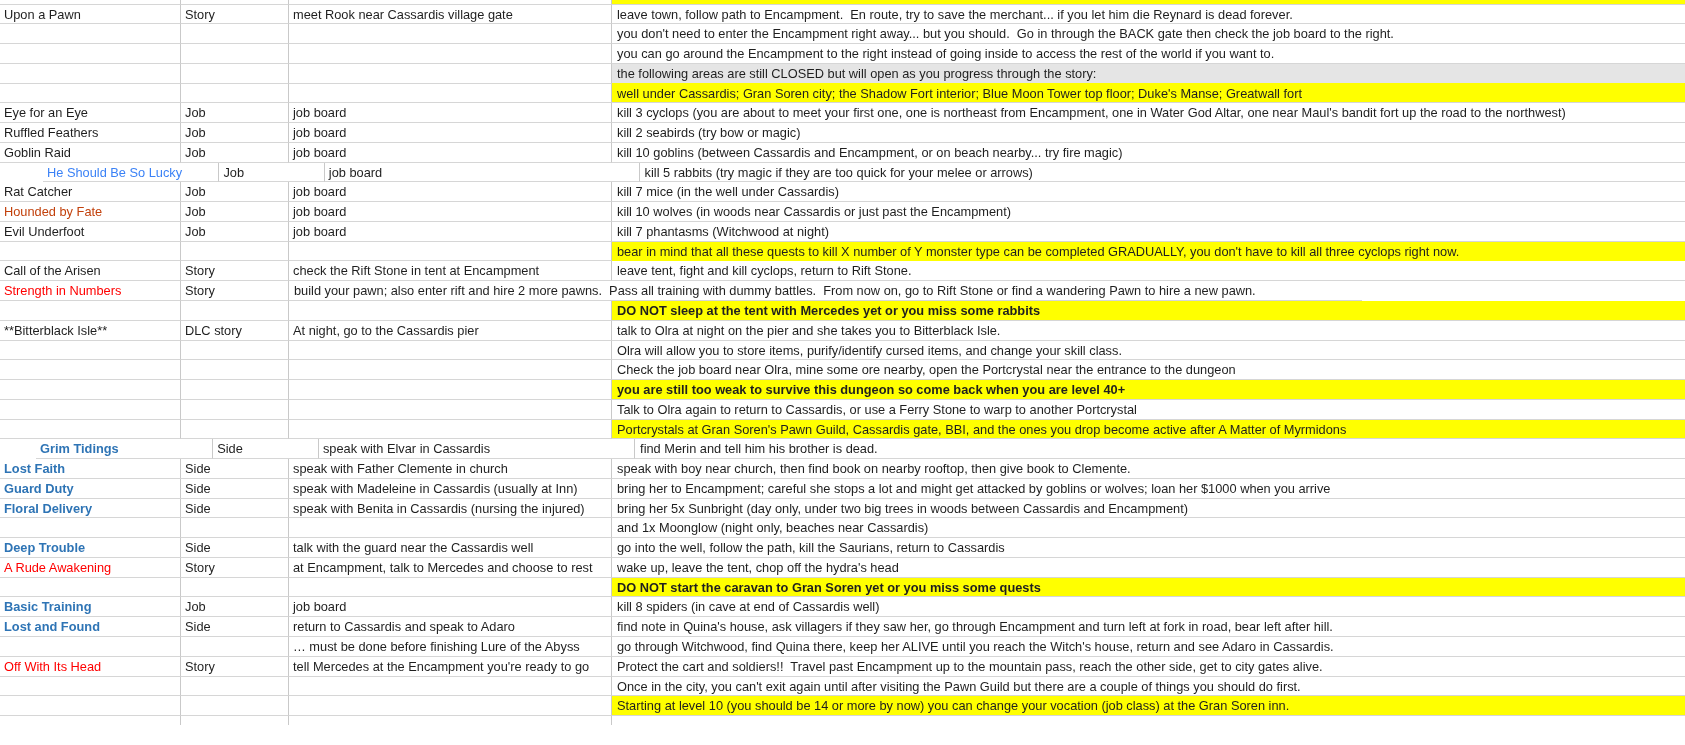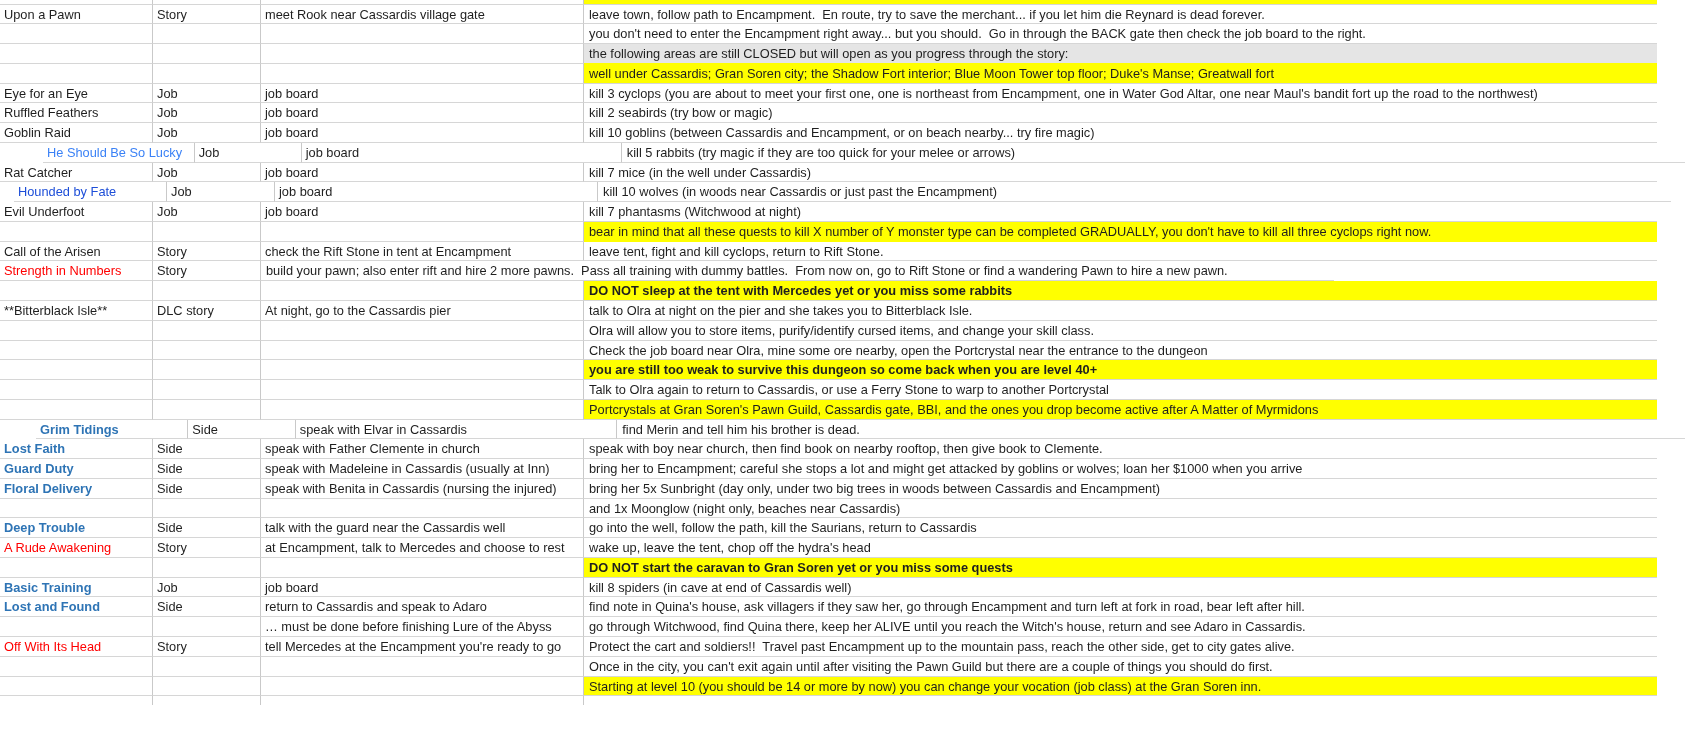--- a/index.html
+++ b/index.html
@@ -19,21 +19,21 @@
   .cell{
     box-sizing:border-box;
     height:100%;
     overflow:hidden;
     white-space:pre;
     line-height:19.4px;
     border-right:1px solid #c9c9c9;
     border-bottom:1px solid #d6d6d6;
     padding-left:4px;
   }
-  .colA{width:153px;}
+  .colA{width:181px;}
   .colB{width:108px;}
   .colC{width:323px;}
   .colD{width:1073px;border-right:none;padding-left:5px;}
   .bold{font-weight:700;}
 </style>
 </head>
 <body>
 
 <div id="screen">
     <div class="row row-top">
@@ -51,20 +51,26 @@
     <div class="row">
       <div class="cell colA" style="color: rgb(31, 31, 31);"></div>
       <div class="cell colB"></div>
       <div class="cell colC"></div>
       <div class="cell colD">you don't need to enter the Encampment right away... but you should.  Go in through the BACK gate then check the job board to the right.</div>
     </div>
     <div class="row">
       <div class="cell colA" style="color: rgb(31, 31, 31);"></div>
       <div class="cell colB"></div>
       <div class="cell colC"></div>
+      <div class="cell colD">you can go around the Encampment to the right instead of going inside to access the rest of the world if you want to.</div>
+    </div>
+    <div class="row">
+      <div class="cell colA" style="color: rgb(31, 31, 31);"></div>
+      <div class="cell colB"></div>
+      <div class="cell colC"></div>
       <div class="cell colD" style="background: #e5e5e5; border-bottom-color: rgb(255, 255, 0);">the following areas are still CLOSED but will open as you progress through the story:</div>
     </div>
     <div class="row">
       <div class="cell colA" style="color: rgb(31, 31, 31);"></div>
       <div class="cell colB"></div>
       <div class="cell colC"></div>
       <div class="cell colD" style="background: rgb(255, 255, 0); border-bottom-color: rgb(214, 214, 214);">well under Cassardis; Gran Soren city; the Shadow Fort interior; Blue Moon Tower top floor; Duke's Manse; Greatwall fort</div>
     </div>
     <div class="row">
       <div class="cell colA" style="color: rgb(31, 31, 31);">Eye for an Eye</div>
@@ -90,21 +96,21 @@
       <div class="cell colC">job board</div>
       <div class="cell colD">kill 5 rabbits (try magic if they are too quick for your melee or arrows)</div>
     </div>
     <div class="row">
       <div class="cell colA" style="color: rgb(31, 31, 31);">Rat Catcher</div>
       <div class="cell colB">Job</div>
       <div class="cell colC">job board</div>
       <div class="cell colD">kill 7 mice (in the well under Cassardis)</div>
     </div>
     <div class="row">
-      <div class="cell colA" style="color: #1d4ed8; margin-left: 14px;">Hounded by Fate</div>
+      <div class="cell colA" style="color: #c2410c;">Hounded by Fate</div>
       <div class="cell colB">Job</div>
       <div class="cell colC">job board</div>
       <div class="cell colD">kill 10 wolves (in woods near Cassardis or just past the Encampment)</div>
     </div>
     <div class="row">
       <div class="cell colA" style="color: rgb(31, 31, 31);">Evil Underfoot</div>
       <div class="cell colB">Job</div>
       <div class="cell colC">job board</div>
       <div class="cell colD">kill 7 phantasms (Witchwood at night)</div>
     </div>

